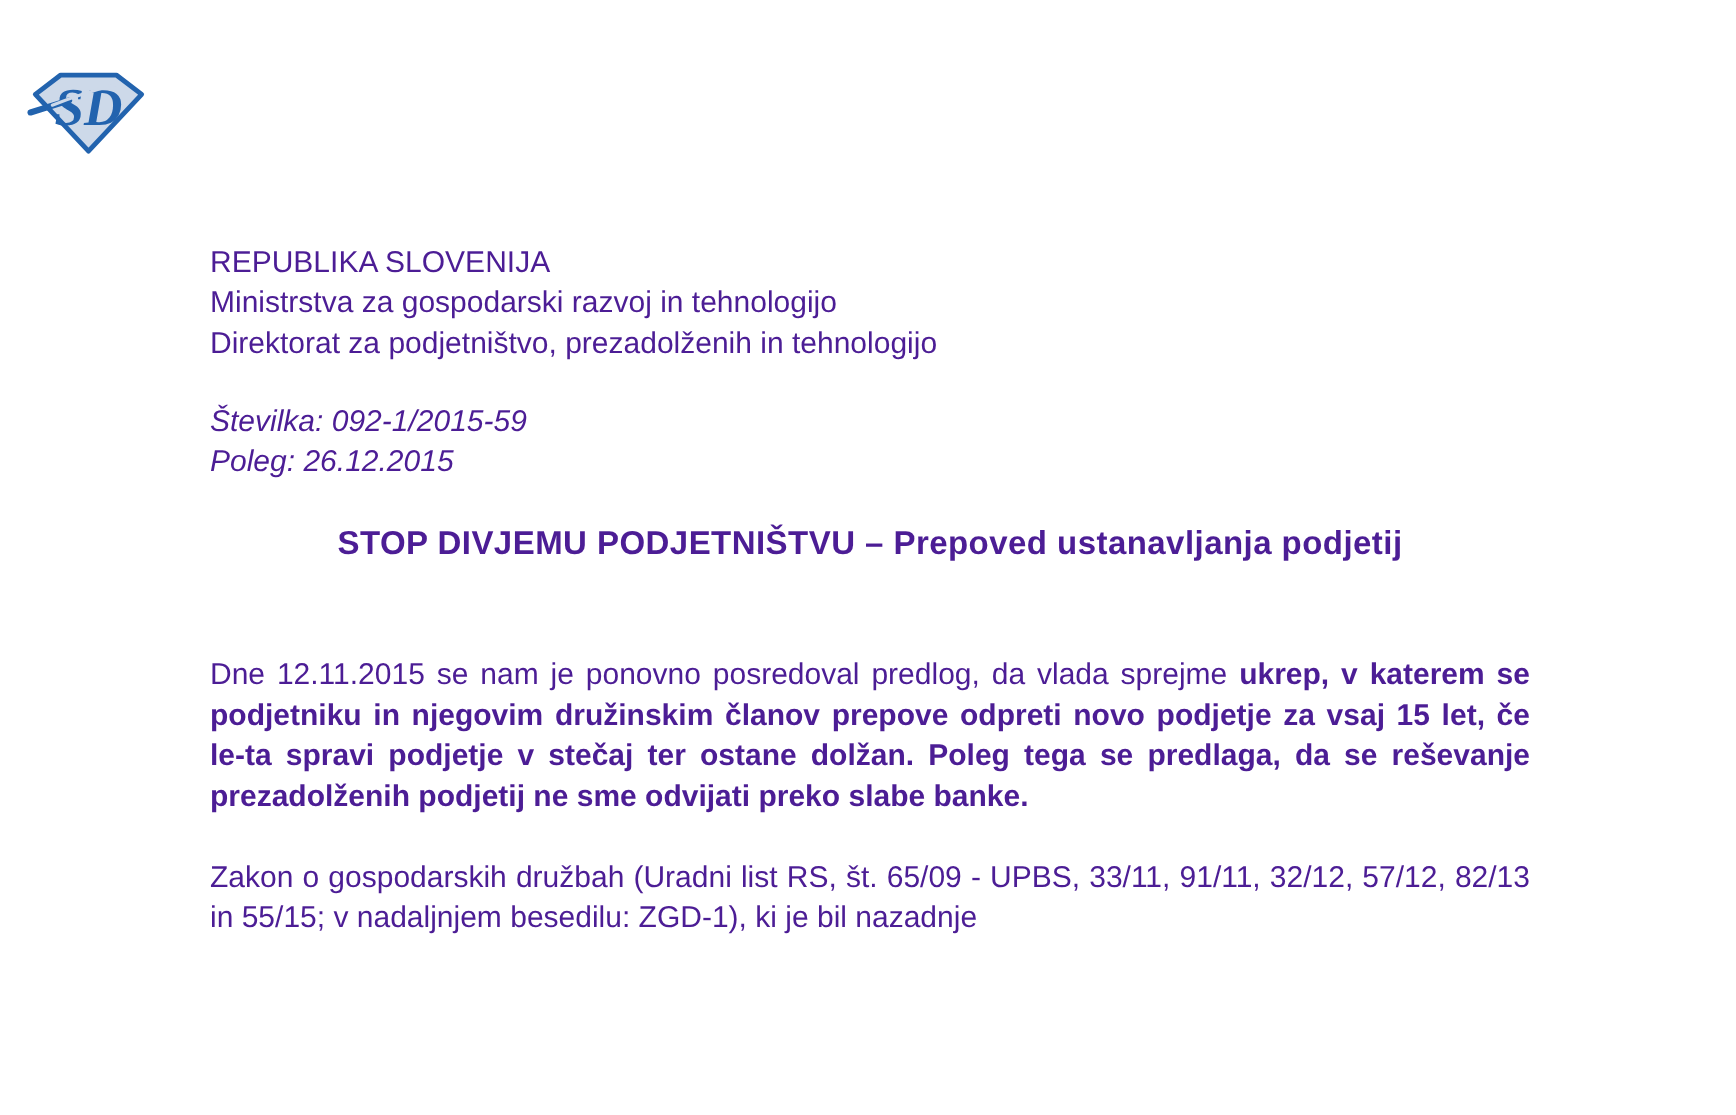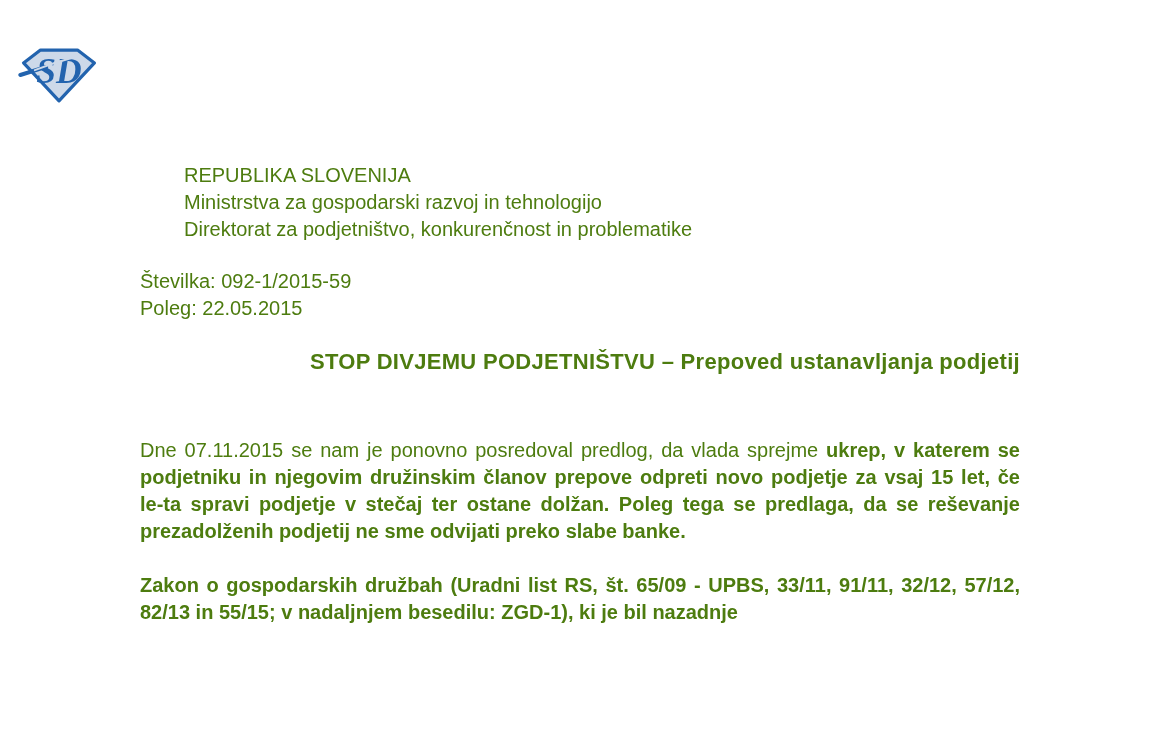--- a/index.html
+++ b/index.html
@@ -4,81 +4,81 @@
 <style>
   * { margin: 0; padding: 0; box-sizing: border-box; }
   html, body { background: #ffffff; }
   .page {
     position: relative;
     width: 1157px;
     height: 743px;
     background: #ffffff;
     overflow: hidden;
     font-family: "Liberation Sans", sans-serif;
-    color: #4d7c0f;
+    color: #4c1d95;
   }
   .logo {
     position: absolute;
     left: 18px;
     top: 46px;
     width: 82px;
     height: 58px;
   }
   .col {
     position: absolute;
     left: 140px;
     width: 880px;
   }
-  .header-block { top: 162px; font-size: 20px; line-height: 27px; margin-left: 44px; }
-  .meta-block   { top: 268px; font-size: 20px; line-height: 27px; }
+  .header-block { top: 162px; font-size: 20px; line-height: 27px; }
+  .meta-block   { top: 268px; font-size: 20px; line-height: 27px; font-style: italic; }
   .title-block  {
     top: 346px;
-    text-align: right;
+    text-align: center;
     font-size: 22px;
     font-weight: bold;
     line-height: 32px;
     letter-spacing: 0.3px;
     white-space: nowrap;
   }
   .body-block { top: 437px; font-size: 20px; line-height: 27px; }
   .body-block p { text-align: justify; margin: 0 0 27px 0; }
-  .body-block p:last-child { margin-bottom: 0; font-weight: bold; }
+  .body-block p:last-child { margin-bottom: 0; }
   .header-block div, .meta-block div { white-space: nowrap; }
 </style>
 </head>
 <body>
 
 <div class="page">
 
   <div class="logo">
     <svg viewBox="0 0 100 72" width="82" height="58" xmlns="http://www.w3.org/2000/svg">
       <path d="M 6 21 L 27 5 L 73 5 L 94 21 L 50 68 Z" fill="#cdd9e9" stroke="#2263ae" stroke-width="4" stroke-linejoin="round"></path>
       <path d="M 2 36 Q 18 31 34 26" fill="none" stroke="#2263ae" stroke-width="5" stroke-linecap="round"></path>
       <text x="50" y="46" text-anchor="middle" font-family="'Liberation Serif', serif" font-style="italic" font-weight="bold" font-size="44" fill="#2263ae">SD</text>
       <path d="M 20 30 Q 45 20 72 13" fill="none" stroke="#cdd9e9" stroke-width="2.5" stroke-linecap="round"></path>
     </svg>
   </div>
 
   <div class="col header-block">
     <div>REPUBLIKA SLOVENIJA</div>
     <div>Ministrstva za gospodarski razvoj in tehnologijo</div>
-    <div>Direktorat za podjetništvo, konkurenčnost in problematike</div>
+    <div>Direktorat za podjetništvo, prezadolženih in tehnologijo</div>
   </div>
 
   <div class="col meta-block">
     <div>
       <span>Številka:</span>
       <span>092-1/2015-59</span>
     </div>
     <div>
       <span>Poleg:</span>
-      <span>22.05.2015</span>
+      <span>26.12.2015</span>
     </div>
   </div>
 
   <div class="col title-block">STOP DIVJEMU PODJETNIŠTVU – Prepoved ustanavljanja podjetij</div>
 
   <div class="col body-block">
-    <p><span>Dne 07.11.2015 se nam je ponovno posredoval predlog, da vlada sprejme </span><strong>ukrep, v katerem se podjetniku in njegovim družinskim članov prepove odpreti novo podjetje za vsaj 15 let, če le-ta spravi podjetje v stečaj ter ostane dolžan. Poleg tega se predlaga, da se reševanje prezadolženih podjetij ne sme odvijati preko slabe banke.</strong></p>
+    <p><span>Dne 12.11.2015 se nam je ponovno posredoval predlog, da vlada sprejme </span><strong>ukrep, v katerem se podjetniku in njegovim družinskim članov prepove odpreti novo podjetje za vsaj 15 let, če le-ta spravi podjetje v stečaj ter ostane dolžan. Poleg tega se predlaga, da se reševanje prezadolženih podjetij ne sme odvijati preko slabe banke.</strong></p>
     <p>Zakon o gospodarskih družbah (Uradni list RS, št. 65/09 - UPBS, 33/11, 91/11, 32/12, 57/12, 82/13 in 55/15; v nadaljnjem besedilu: ZGD-1), ki je bil nazadnje</p>
   </div>
 
 </div>
 
 </body></html>

